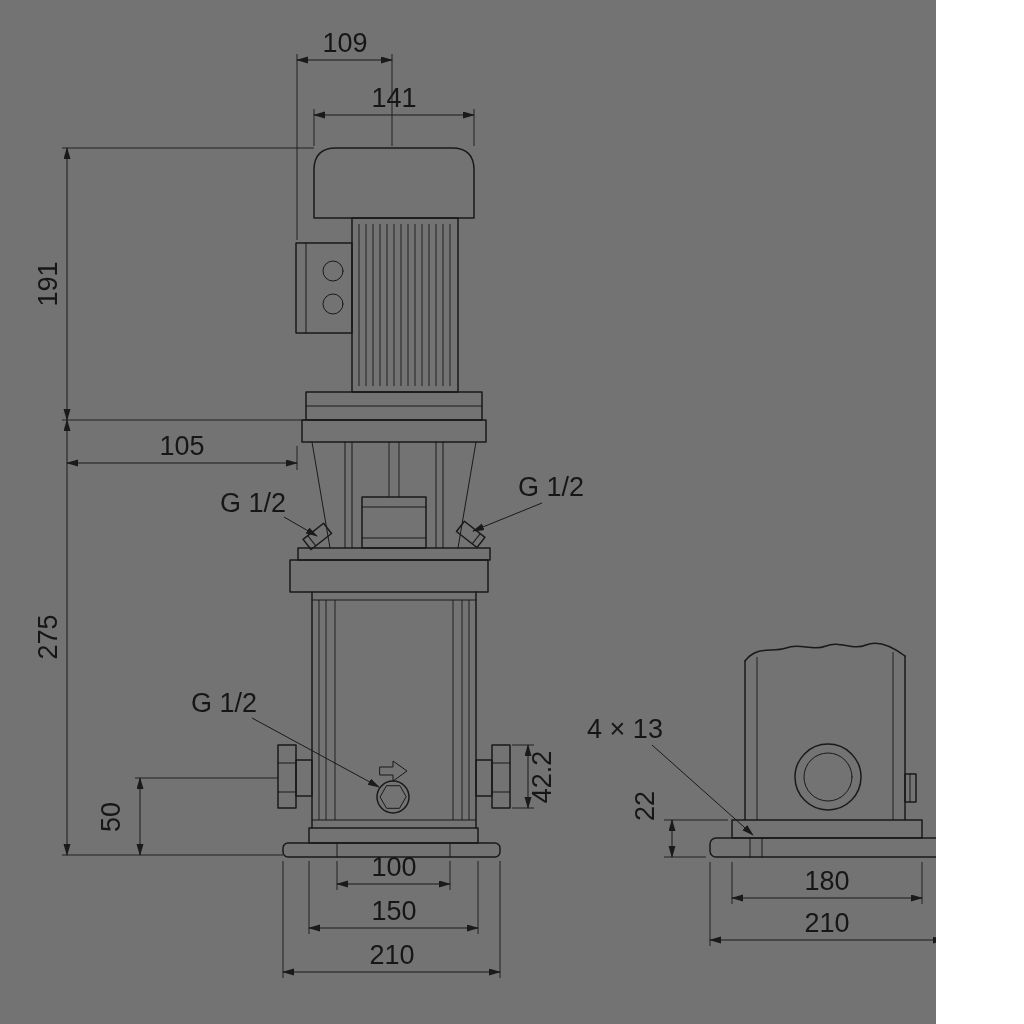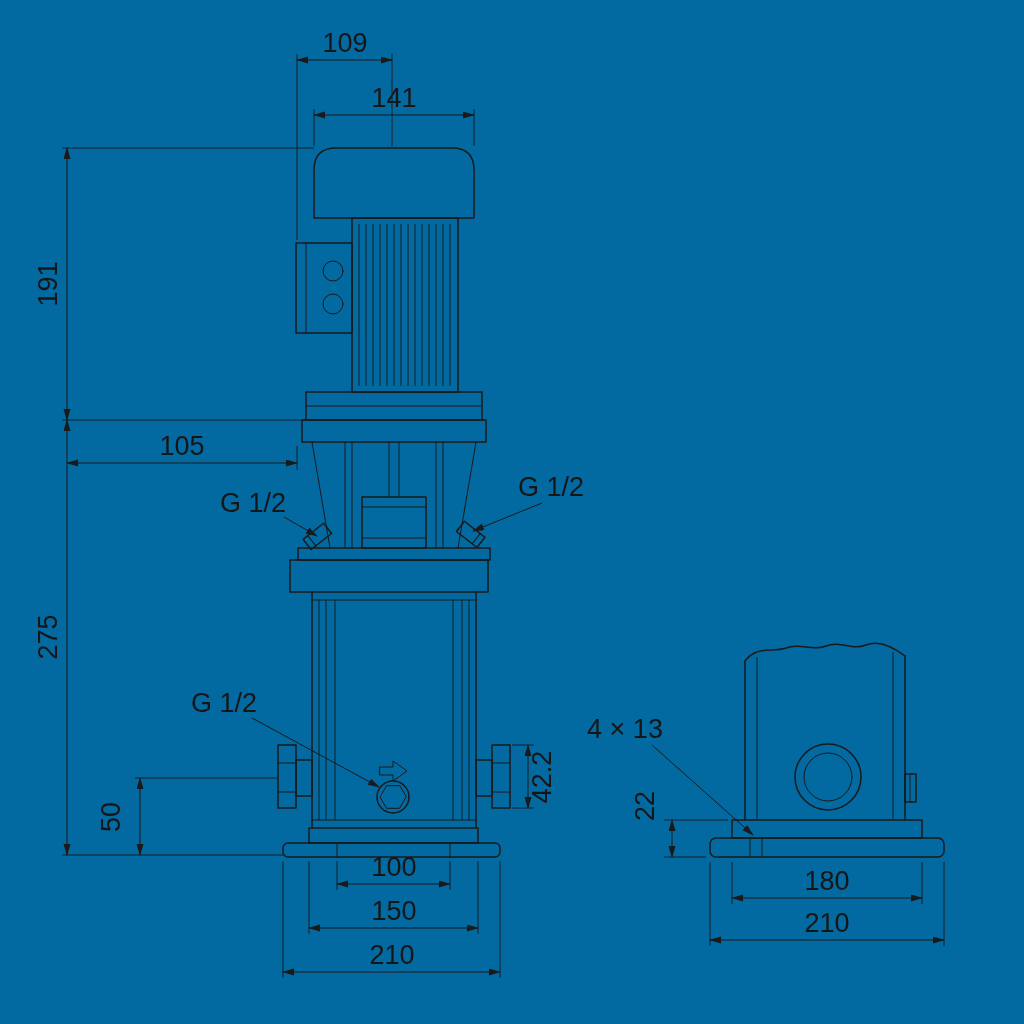--- a/index.html
+++ b/index.html
@@ -1,16 +1,16 @@
 <!DOCTYPE html>
 <html><head>
 <meta charset="utf-8">
 <style>
   html,body{margin:0;padding:0;background:#ffffff;}
-  #canvas{position:relative;width:1024px;height:1024px;background:#0369a1;overflow:hidden;}
+  #canvas{position:relative;width:936px;height:1024px;background:#737373;overflow:hidden;}
   svg{display:block;}
   .o{fill:none;stroke:#1a1a1a;stroke-width:1.5;stroke-linejoin:round;stroke-linecap:round;}
   .t{fill:none;stroke:#1a1a1a;stroke-width:1;stroke-linecap:round;}
   .f{fill:none;stroke:#1a1a1a;stroke-width:0.9;}
   .ex{fill:none;stroke:#1a1a1a;stroke-width:0.9;}
   .dl{fill:none;stroke:#1a1a1a;stroke-width:1;marker-start:url(#ar);marker-end:url(#ar);}
   .ld{fill:none;stroke:#1a1a1a;stroke-width:1;marker-end:url(#ar);}
   .dt{font-family:"Liberation Sans",sans-serif;font-size:27px;fill:#161616;text-anchor:middle;}
 </style>
 </head>

